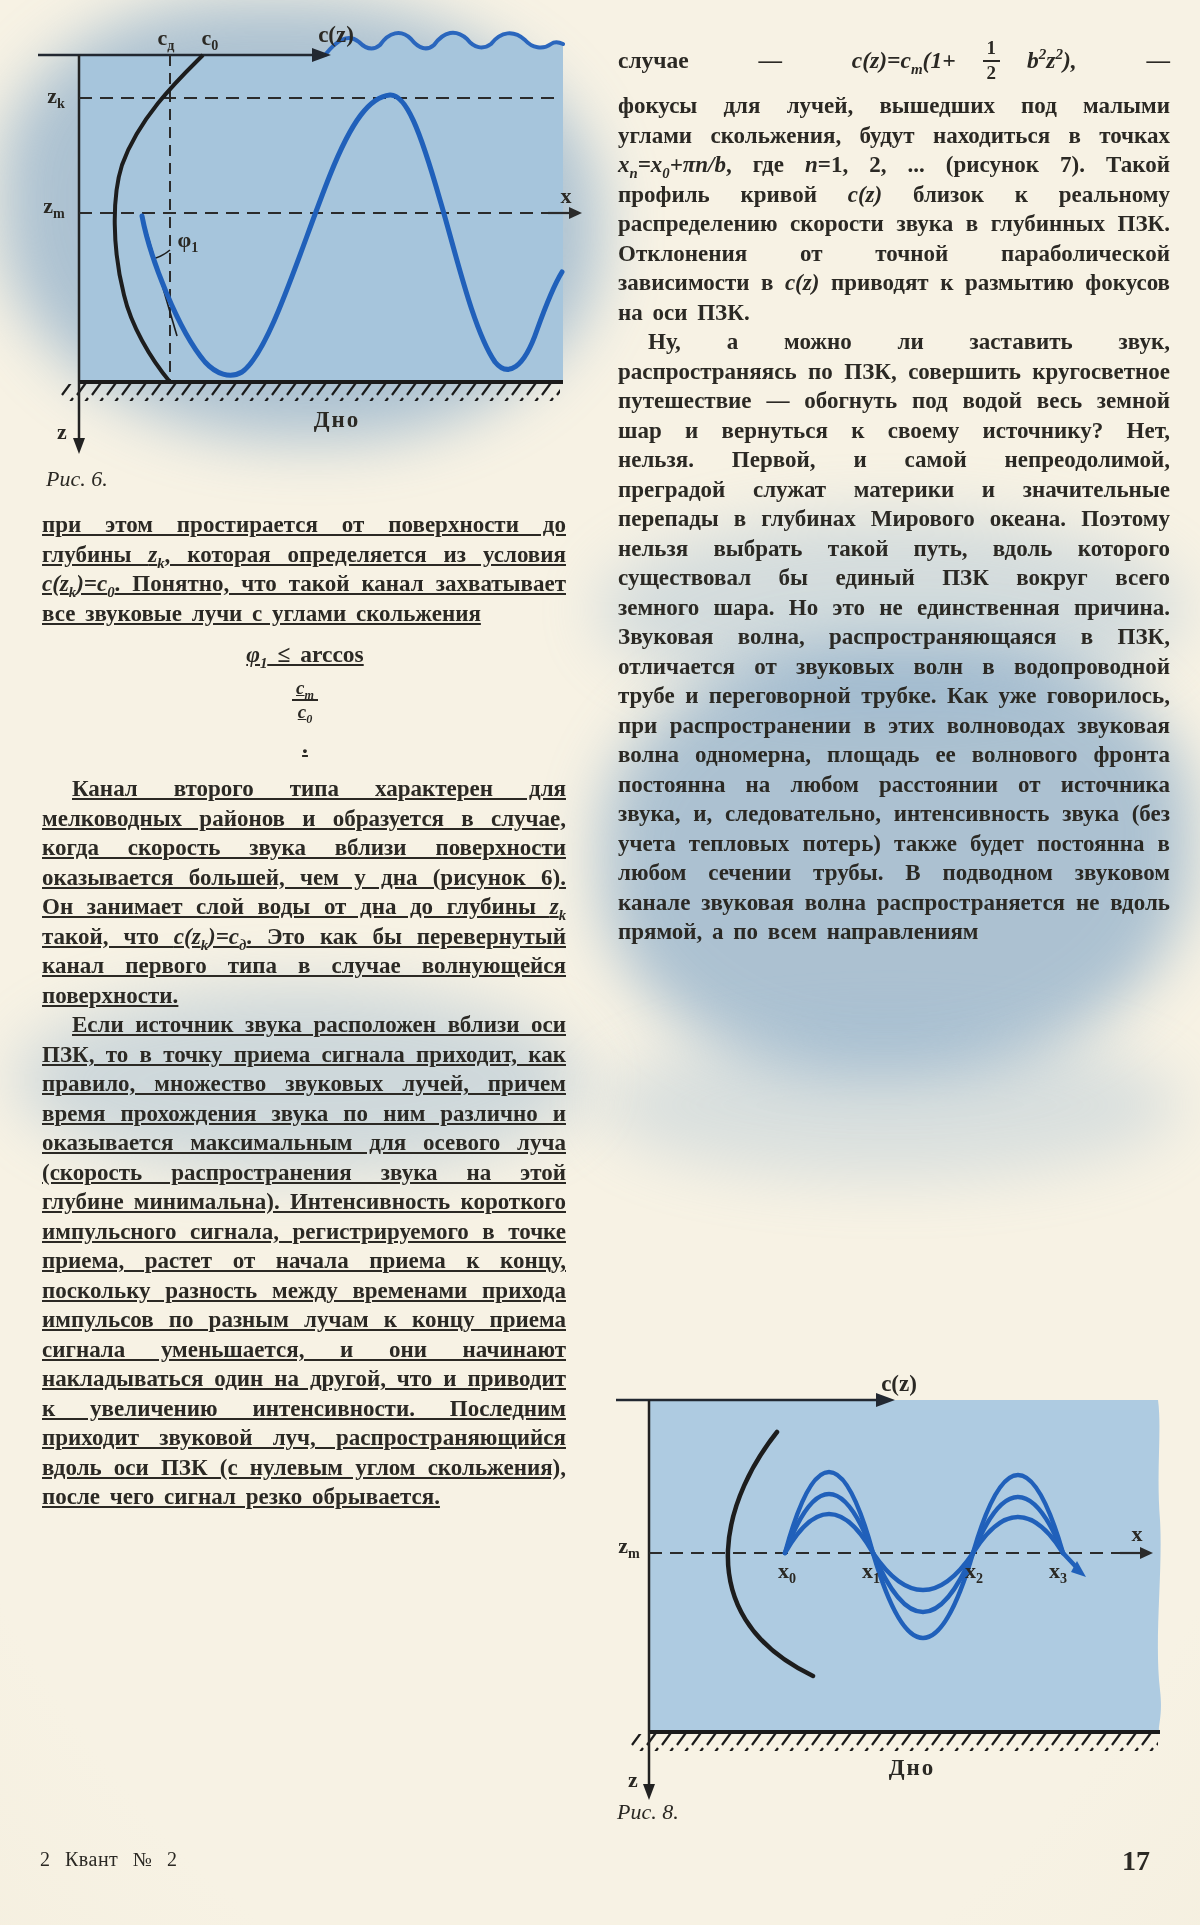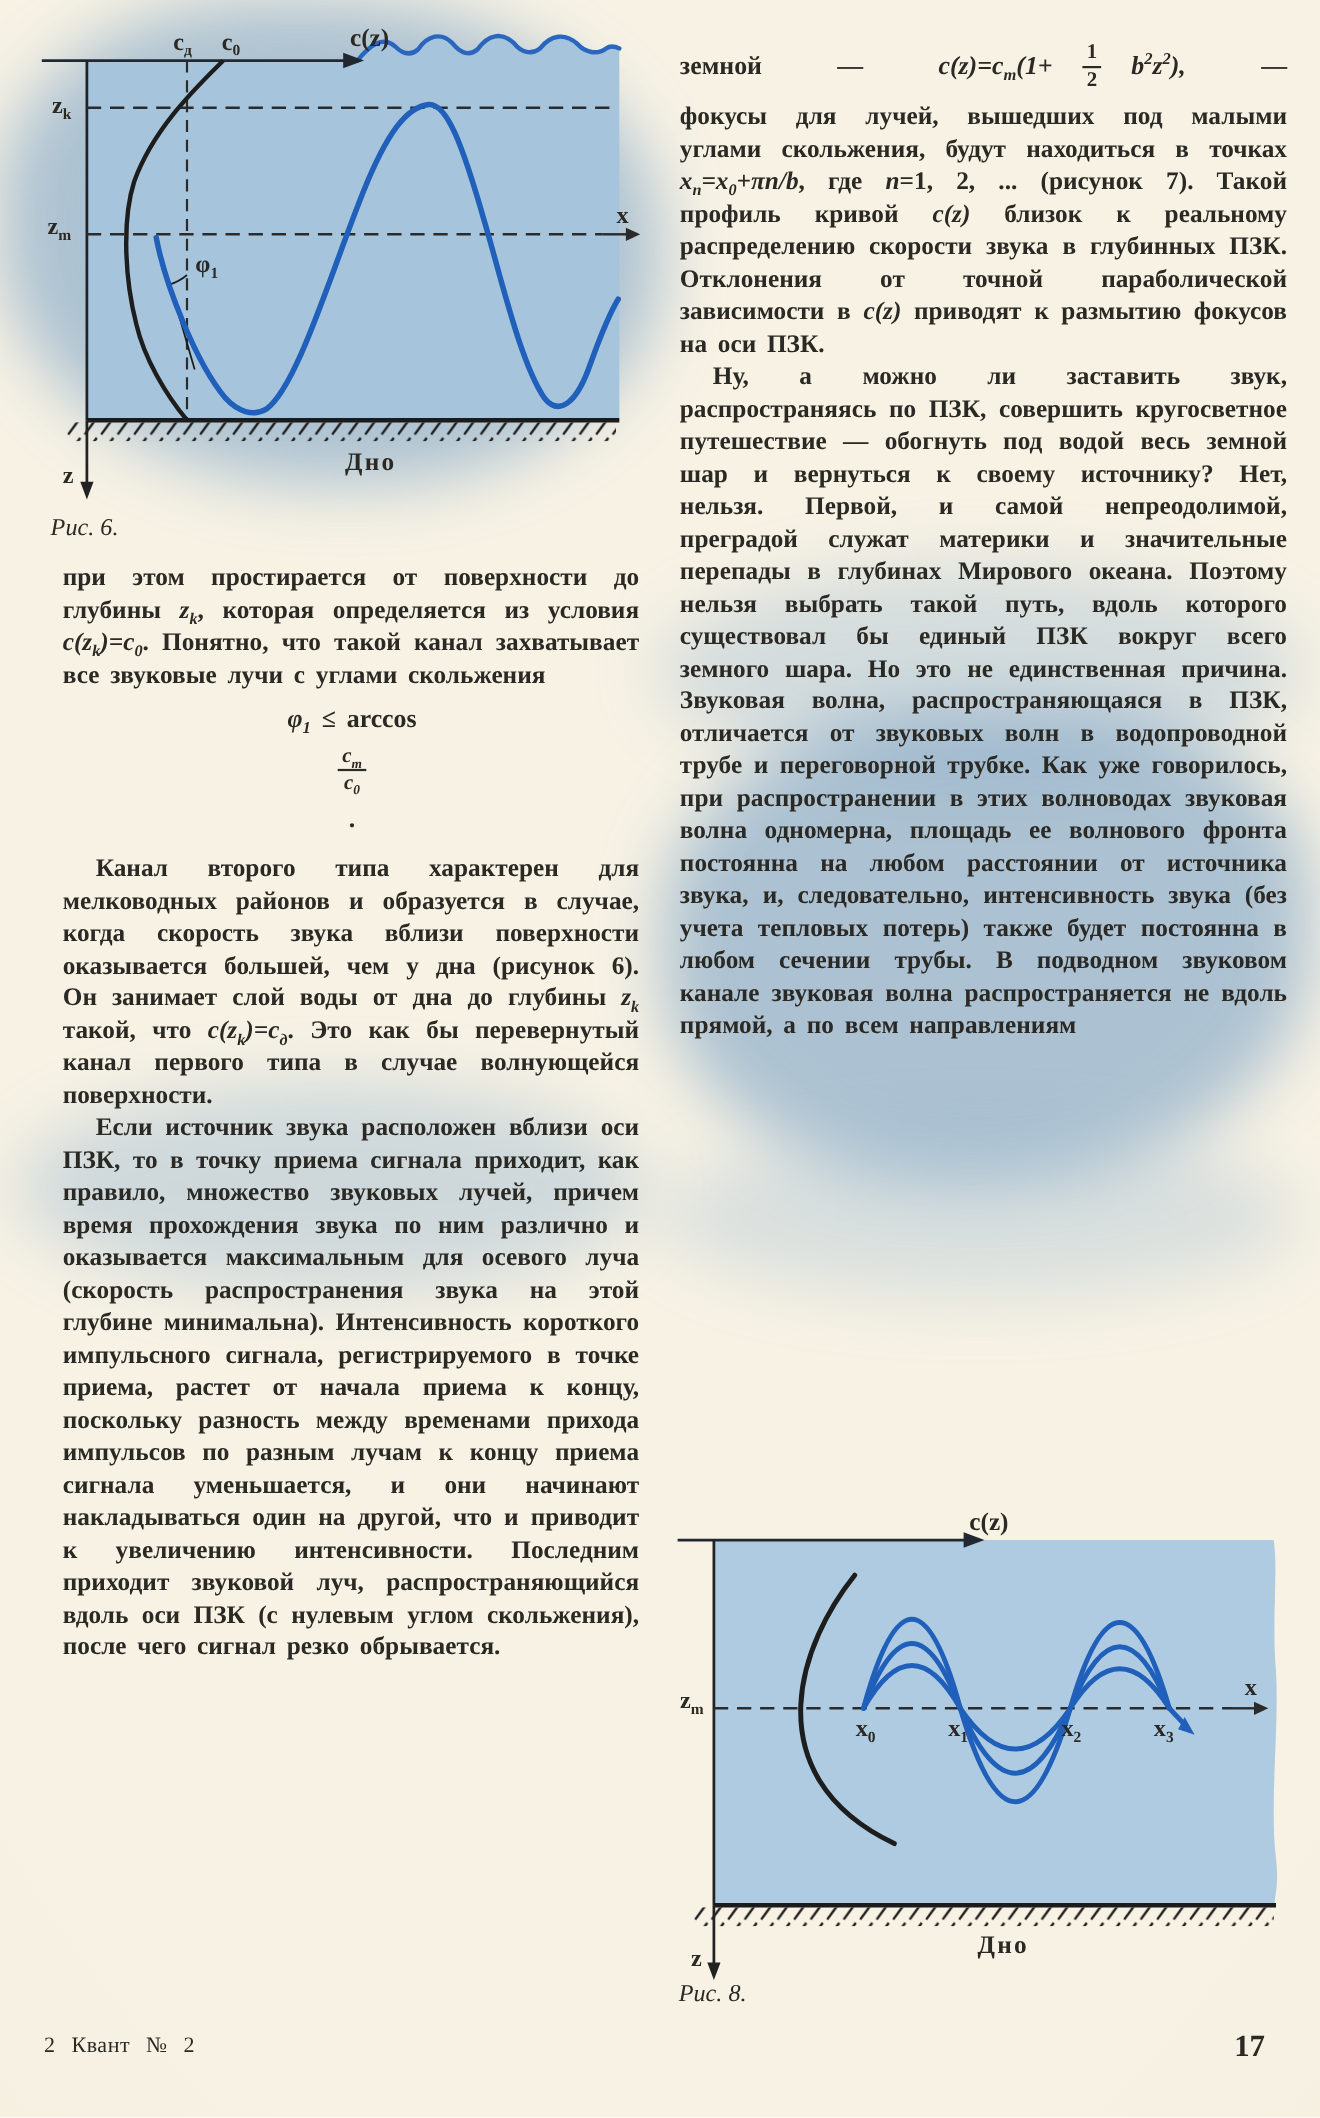--- a/index.html
+++ b/index.html
@@ -8,21 +8,21 @@
         background:radial-gradient(120% 120% at 50% 40%, #f7f2e4 55%, #efe8d4 100%);}
   
   .wash{position:absolute;filter:blur(30px);pointer-events:none;}
   #wash1{left:0;top:585;width:600px;height:440px;background:#6f9ac2;opacity:.55;border-radius:40% 50% 45% 50%;}
   #wash2{left:15px;top:985px;width:570px;height:190px;background:#84a9cb;opacity:.35;border-radius:50%;}
   #wash3{left:598px;top:515px;width:585px;height:190px;background:#8db0cf;opacity:.33;border-radius:50%;}
   #wash4{left:602px;top:645px;width:590px;height:430px;background:#6f9ac2;opacity:.55;border-radius:45% 40% 50% 45%;}
   #wash5{left:600px;top:1030px;width:580px;height:150px;background:#8db0cf;opacity:.28;border-radius:50%;}
 
   .col{position:absolute;text-align:justify;font-weight:bold;font-size:23px;line-height:29.5px;word-spacing:4px;}
-  #left-col{left:57px;top:510px;width:524px;}
+  #left-col{left:42px;top:510px;width:524px;text-decoration:underline;}
   #right-col{left:618px;top:30px;width:552px;}
   .col p{margin:0;}
   .col p.ind{text-indent:30px;}
   sub,sup{font-size:64%;line-height:0;}
 
   .formula-row{display:flex;align-items:center;font-weight:bold;font-size:23.5px;}
   #formula-phi{margin:12px 0 14px 2px;gap:8px;flex-direction:column;}
   #formula-cz{margin:8px 0 8px 0;justify-content:space-between;}
   .expr{display:inline-flex;align-items:center;gap:23px;}
   .frac{display:inline-flex;flex-direction:column;align-items:center;line-height:1.08;font-size:19px;margin:0 4px;}
@@ -143,21 +143,21 @@
         <span class="den"><i>c<sub>0</sub></i></span>
       </span>
       <span>.</span>
     </div>
     <p class="ind">Канал второго типа характерен для мелководных районов и образуется в случае, когда скорость звука вблизи поверхности оказывается большей, чем у дна (рисунок 6). Он занимает слой воды от дна до глубины <i>z<sub>k</sub></i> такой, что <i>c(z<sub>k</sub>)=c<sub>д</sub></i>. Это как бы перевернутый канал первого типа в случае волнующейся поверхности.</p>
     <p class="ind">Если источник звука расположен вблизи оси ПЗК, то в точку приема сигнала приходит, как правило, множество звуковых лучей, причем время прохождения звука по ним различно и оказывается максимальным для осевого луча (скорость распространения звука на этой глубине минимальна). Интенсивность короткого импульсного сигнала, регистрируемого в точке приема, растет от начала приема к концу, поскольку разность между временами прихода импульсов по разным лучам к концу приема сигнала уменьшается, и они начинают накладываться один на другой, что и приводит к увеличению интенсивности. Последним приходит звуковой луч, распространяющийся вдоль оси ПЗК (с нулевым углом скольжения), после чего сигнал резко обрывается.</p>
   </div>
 
   <div class="col" id="right-col">
     <div class="formula-row" id="formula-cz">
-      <span>земной</span>
+      <span>случае</span>
       <span>—</span>
       <span class="expr">
         <span><i>c(z)=c<sub>m</sub>(1+</i></span>
         <span class="frac">
           <span class="num">1</span>
           <span class="den">2</span>
         </span>
         <span><i>b<sup>2</sup>z<sup>2</sup>),</i></span>
       </span>
       <span>—</span>

